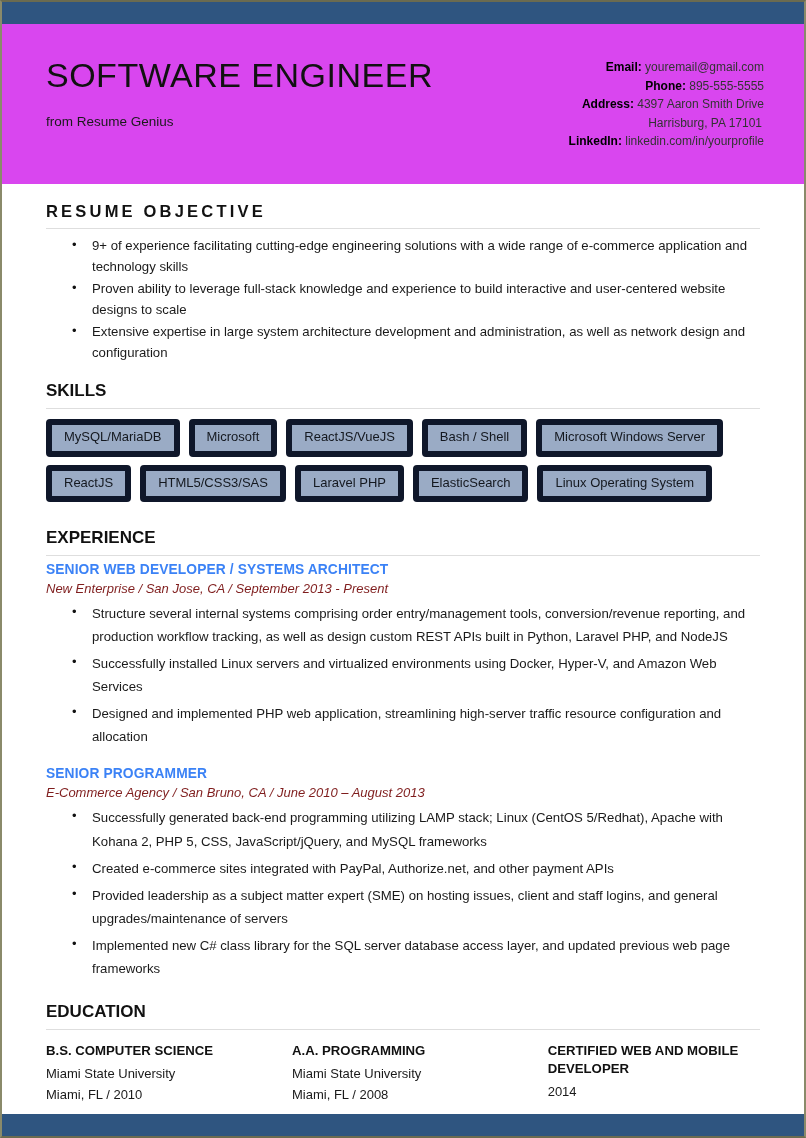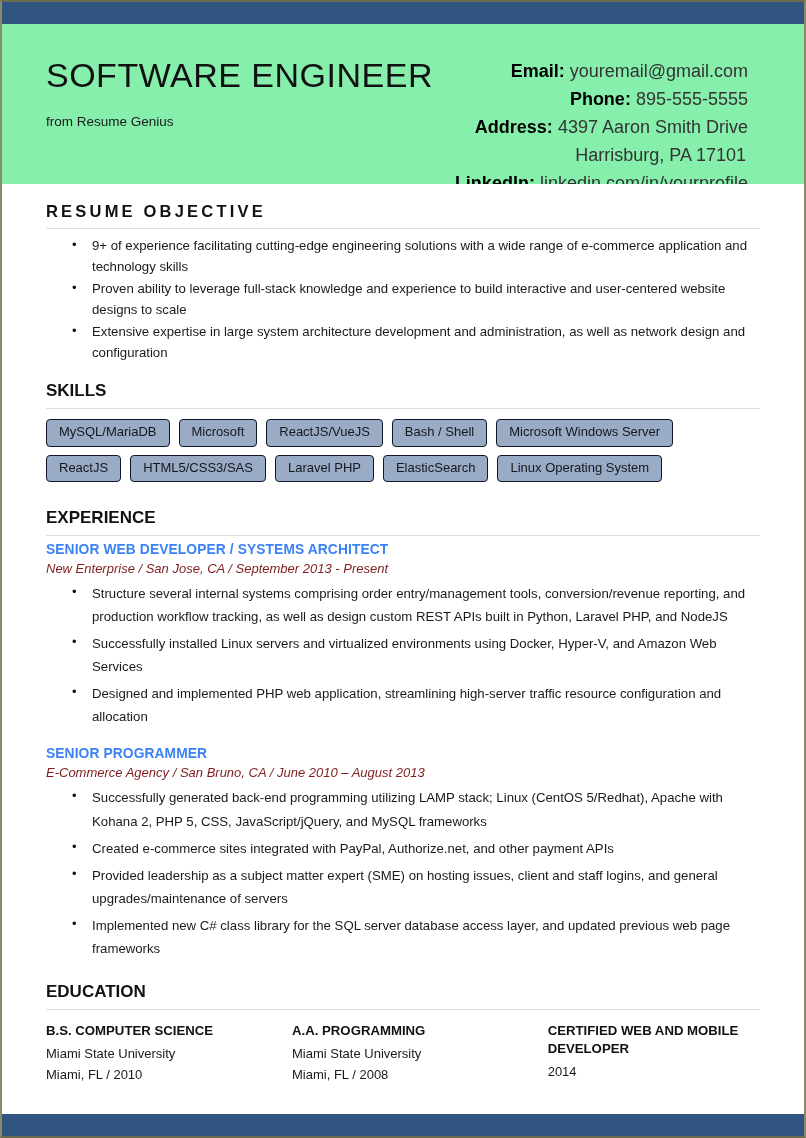--- a/index.html
+++ b/index.html
@@ -44,21 +44,21 @@
     background: #2f5580;
   }
 
   
   .header {
     position: absolute;
     top: 22px;
     left: 0;
     right: 0;
     height: 184px;
-    background: #86efac;
+    background: #d946ef;
     box-sizing: border-box;
   }
   .header-inner {
     position: relative;
     height: 100%;
     padding: 0 44px;
   }
   .name-block {
     position: absolute;
     left: 44px;
@@ -73,24 +73,24 @@
     white-space: nowrap;
   }
   .from-line {
     margin-top: 22px;
     font-size: 13.5px;
     color: #1a1a1a;
   }
 
   .contact {
     position: absolute;
-    right: 56px;
+    right: 40px;
     top: 34px;
     text-align: right;
-    font-size: 18px;
+    font-size: 12px;
     color: #222222;
     line-height: 1.55;
   }
   .contact-row {
     white-space: nowrap;
   }
   .contact-label {
     font-weight: bold;
     color: #000;
   }
@@ -160,21 +160,21 @@
   .skills-wrap {
     margin-top: 10px;
   }
   .skill-row {
     display: flex;
     gap: 9px;
     margin-bottom: 8px;
   }
   .skill-chip {
     background: #9aabc5;
-    border: 1px solid #0f172a;
+    border: 6px solid #0f172a;
     border-radius: 4px;
     font-size: 13px;
     color: #14181f;
     padding: 5px 12px 6px 12px;
     text-align: center;
     line-height: 1.1;
     white-space: nowrap;
     box-sizing: border-box;
   }
 

